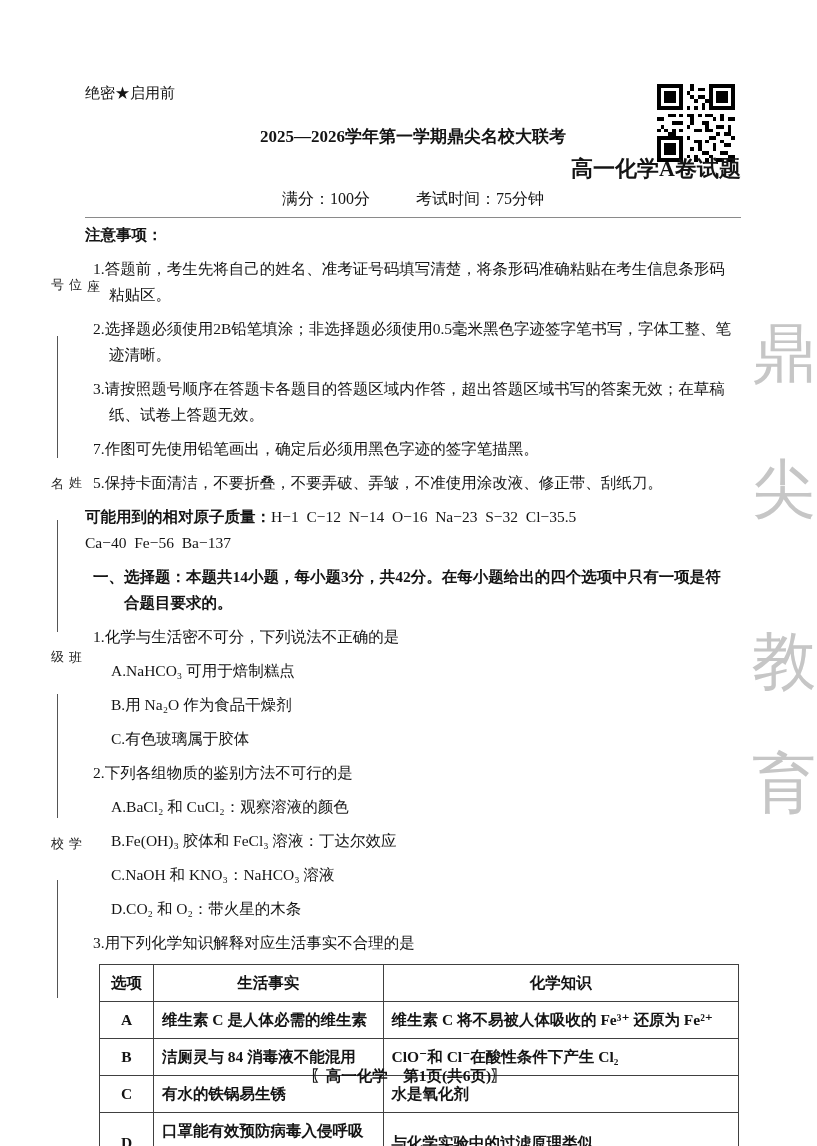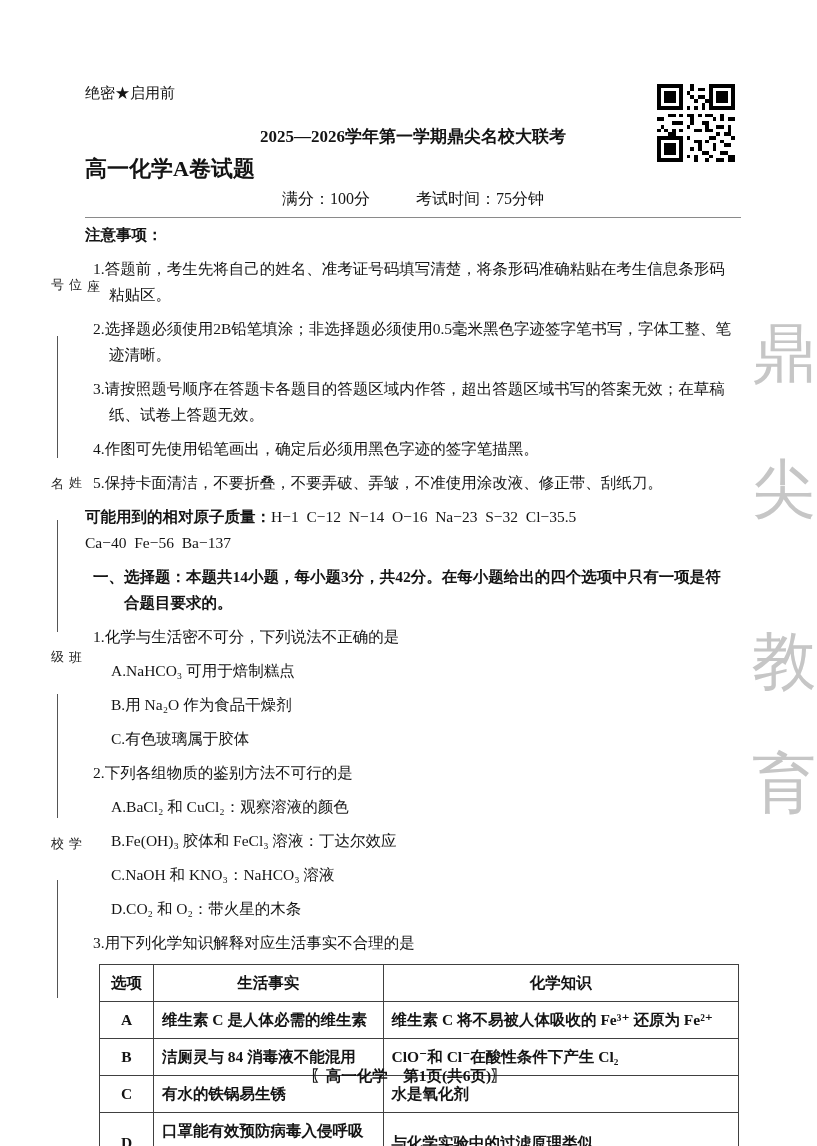--- a/index.html
+++ b/index.html
@@ -18,21 +18,21 @@
     position: absolute;
     left: 85px; top: 80px;
     width: 656px;
     font-size: 15.5px;
     line-height: 26px;
   }
 
   .secrecy { text-align: left; font-size: 15px; }
 
   .exam-title { text-align: center; font-weight: bold; font-size: 17px; line-height: 30px; margin-top: 16px; }
-  .paper-title { text-align: left; font-weight: bold; font-size: 22px; line-height: 34px; }
+  .paper-title { text-align: right; font-weight: bold; font-size: 22px; line-height: 34px; }
   .score-row { text-align: center; font-size: 16px; line-height: 26px; }
   .score-row .gap { display: inline-block; width: 46px; }
   .header-rule { border-bottom: 1px solid #8a8a8a; margin: 5px 0 4px 0; height: 1px; }
 
   .notes-heading { font-weight: bold; margin: 2px 0 0 0; }
   p.note, p.q, p.opt, p.sec { margin: 8px; }
   p.note { padding-left: 16px; text-indent: -16px; }
   p.sec { font-weight: bold; padding-left: 31px; text-indent: -31px; }
   .atomic { margin: 0; white-space: pre-wrap; }
   .atomic .lbl { font-weight: bold; }
@@ -194,21 +194,21 @@
   <div class="paper-title">高一化学A卷试题</div>
   <div class="score-row">
     <span>满分：100分</span><span class="gap"></span><span>考试时间：75分钟</span>
   </div>
   <div class="header-rule"></div>
 
   <p class="notes-heading">注意事项：</p>
   <p class="note">1.答题前，考生先将自己的姓名、准考证号码填写清楚，将条形码准确粘贴在考生信息条形码粘贴区。</p>
   <p class="note">2.选择题必须使用2B铅笔填涂；非选择题必须使用0.5毫米黑色字迹签字笔书写，字体工整、笔迹清晰。</p>
   <p class="note">3.请按照题号顺序在答题卡各题目的答题区域内作答，超出答题区域书写的答案无效；在草稿纸、试卷上答题无效。</p>
-  <p class="note">4.作图可先使用铅笔画出，确定后必须用黑色字迹的签字笔描黑。</p>
+  <p class="note">7.作图可先使用铅笔画出，确定后必须用黑色字迹的签字笔描黑。</p>
   <p class="note">5.保持卡面清洁，不要折叠，不要弄破、弄皱，不准使用涂改液、修正带、刮纸刀。</p>
 
   <p class="atomic"><span class="lbl">可能用到的相对原子质量：</span><span>H−1  C−12  N−14  O−16  Na−23  S−32  Cl−35.5</span></p>
   <p class="atomic">Ca−40  Fe−56  Ba−137</p>
 
   <p class="sec">一、选择题：本题共14小题，每小题3分，共42分。在每小题给出的四个选项中只有一项是符合题目要求的。</p>
 
   <p class="q">1.化学与生活密不可分，下列说法不正确的是</p>
   <p class="opt">A.NaHCO₃ 可用于焙制糕点</p>
   <p class="opt">B.用 Na₂O 作为食品干燥剂</p>

